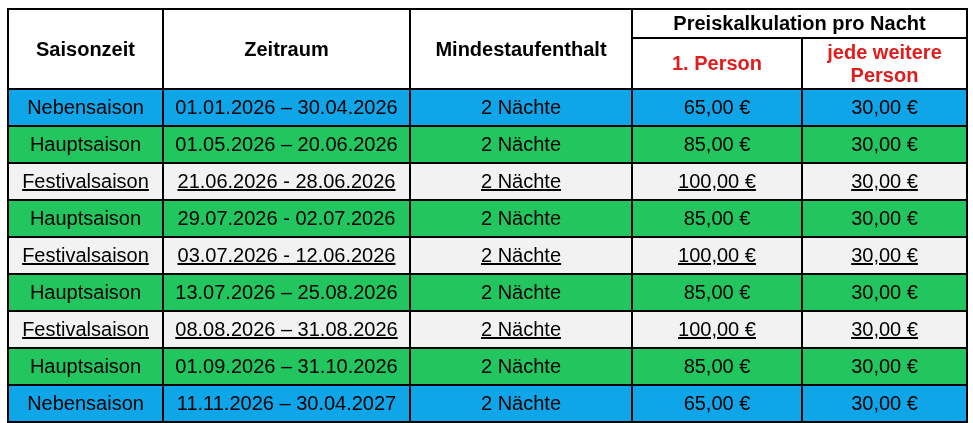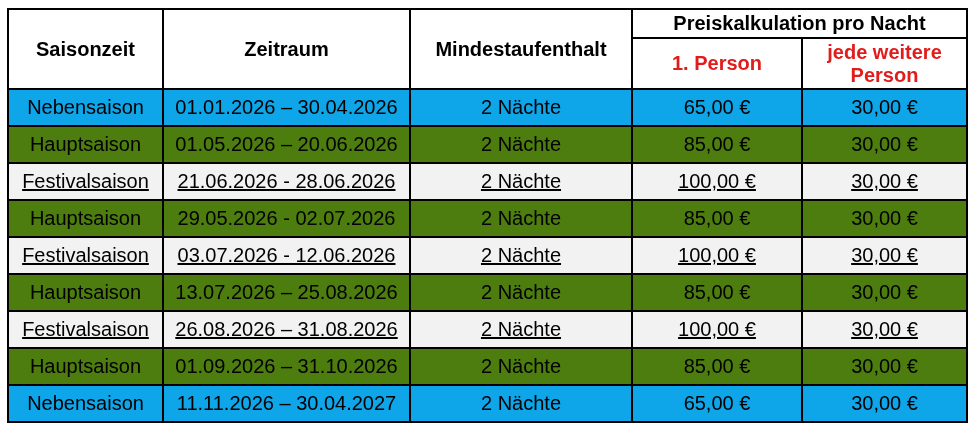--- a/index.html
+++ b/index.html
@@ -27,21 +27,21 @@
     box-sizing: border-box;
   }
   th { font-weight: bold; }
   .hdr-group { height: 29px; line-height: 1.05; margin-top: 48px; }
   .hdr-sub   { height: 51px; line-height: 1.15; }
   .hdr-left  { background: #ffffff; }
   .red-hdr   { color: #e11c1c; }
   tr.body-row td { height: 37px; }
   td.season-col { text-align: left; padding-left: 15px; }
   tr.bg-blue  td { background: #0ea5e9; }
-  tr.bg-green td { background: #4d7c0f; text-align: center; }
+  tr.bg-green td { background: #22c55e; text-align: center; }
   tr.bg-gray  td { background: #f2f2f2; text-decoration: underline; }
 </style>
 </head>
 <body>
 
 <div class="canvas">
   <table class="price-table">
     <colgroup>
       <col style="width:155px">
       <col style="width:247px">
@@ -78,42 +78,42 @@
       </tr>
       <tr class="body-row bg-gray">
         <td class="season-col">Festivalsaison</td>
         <td>21.06.2026 - 28.06.2026</td>
         <td>2 Nächte</td>
         <td>100,00 €</td>
         <td>30,00 €</td>
       </tr>
       <tr class="body-row bg-green">
         <td class="season-col">Hauptsaison</td>
-        <td>29.05.2026 - 02.07.2026</td>
+        <td>29.07.2026 - 02.07.2026</td>
         <td>2 Nächte</td>
         <td>85,00 €</td>
         <td>30,00 €</td>
       </tr>
       <tr class="body-row bg-gray">
         <td class="season-col">Festivalsaison</td>
         <td>03.07.2026 - 12.06.2026</td>
         <td>2 Nächte</td>
         <td>100,00 €</td>
         <td>30,00 €</td>
       </tr>
       <tr class="body-row bg-green">
         <td class="season-col">Hauptsaison</td>
         <td>13.07.2026 – 25.08.2026</td>
         <td>2 Nächte</td>
         <td>85,00 €</td>
         <td>30,00 €</td>
       </tr>
       <tr class="body-row bg-gray">
         <td class="season-col">Festivalsaison</td>
-        <td>26.08.2026 – 31.08.2026</td>
+        <td>08.08.2026 – 31.08.2026</td>
         <td>2 Nächte</td>
         <td>100,00 €</td>
         <td>30,00 €</td>
       </tr>
       <tr class="body-row bg-green">
         <td class="season-col">Hauptsaison</td>
         <td>01.09.2026 – 31.10.2026</td>
         <td>2 Nächte</td>
         <td>85,00 €</td>
         <td>30,00 €</td>

